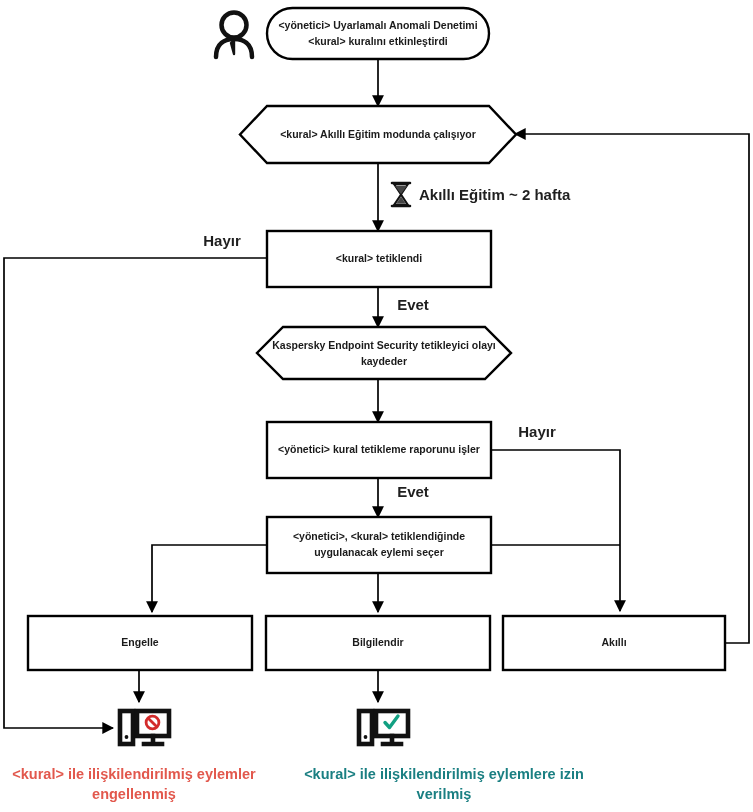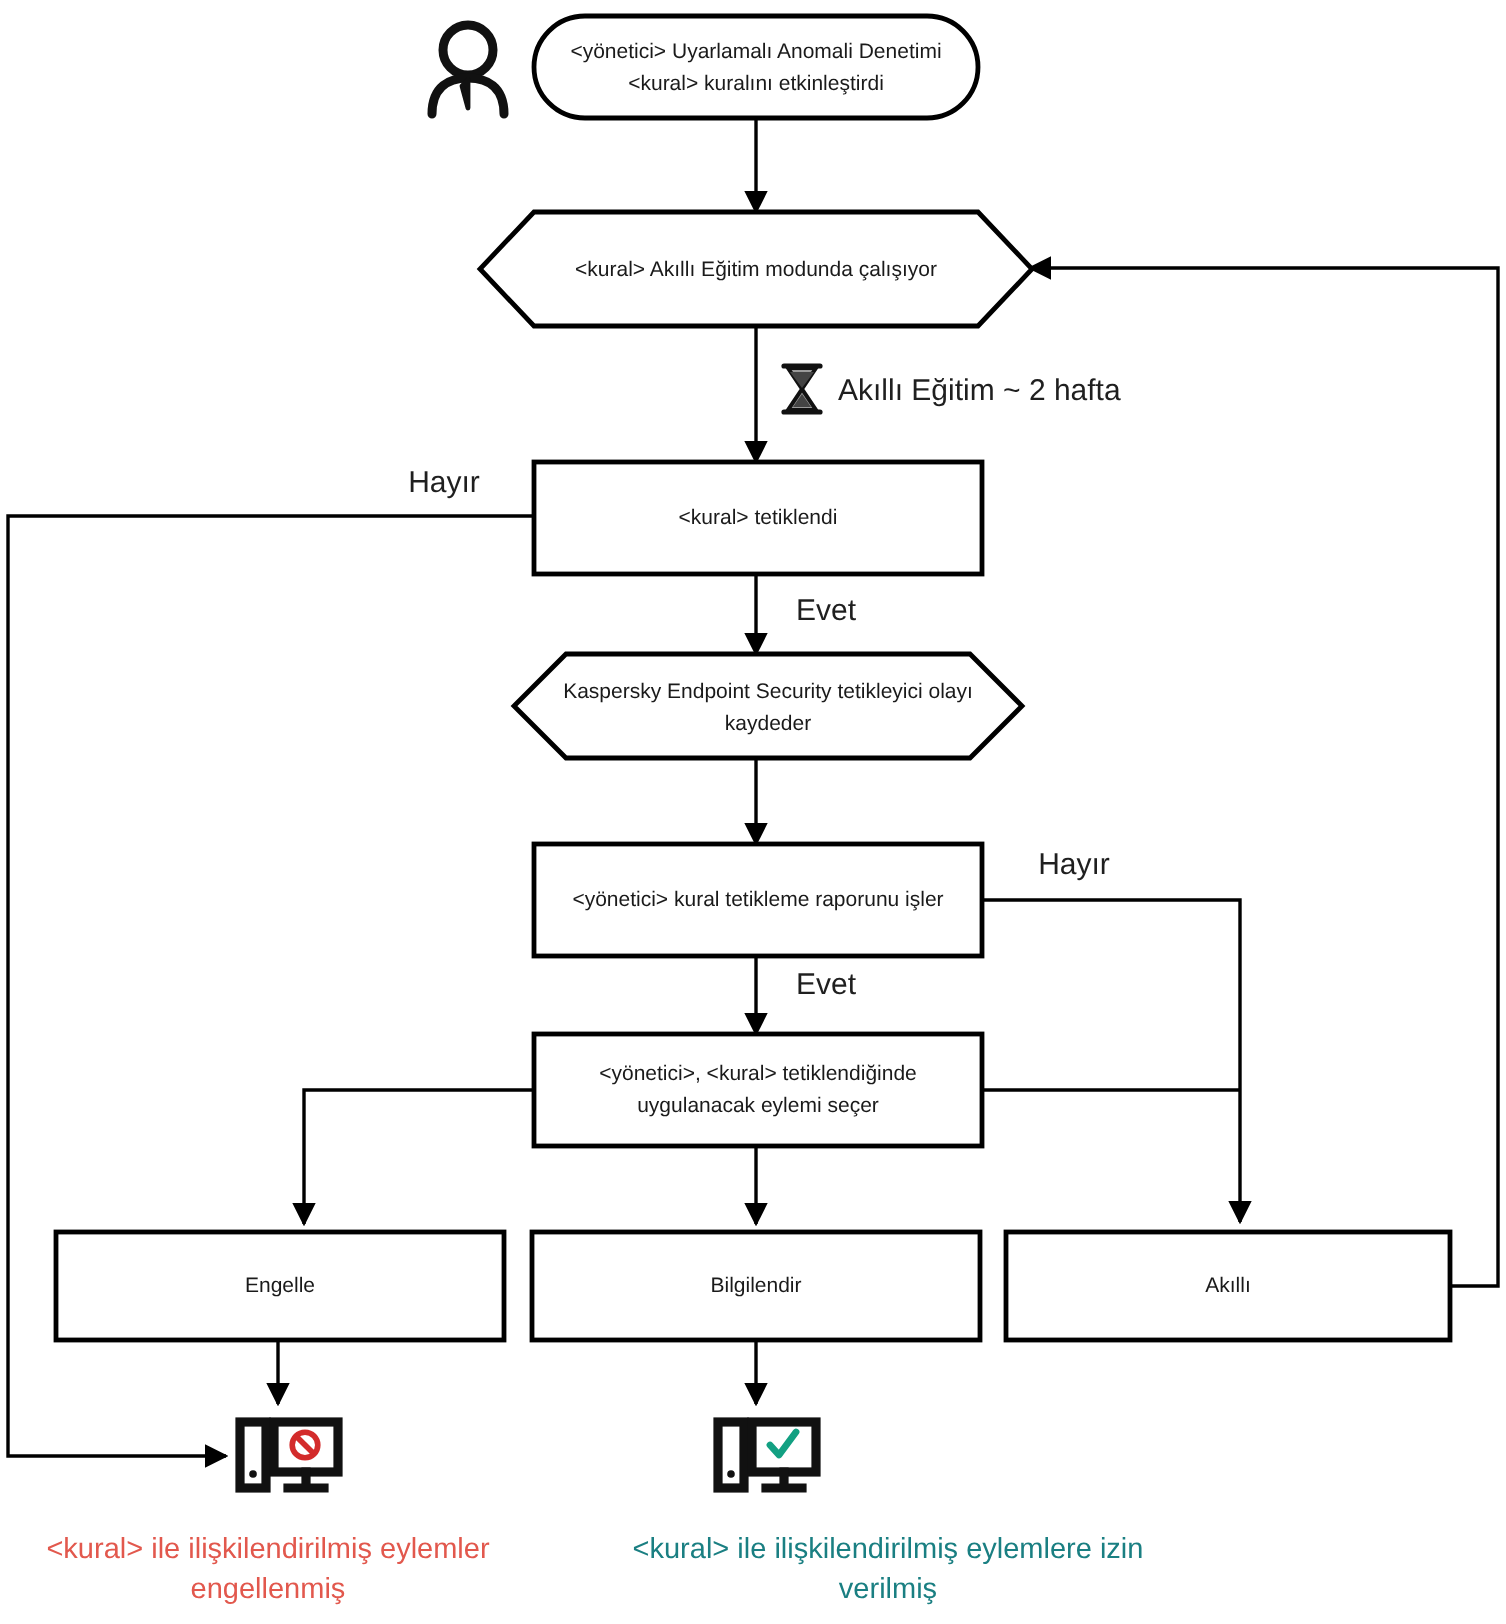--- a/index.html
+++ b/index.html
@@ -10,20 +10,21 @@
   body {
     width: 753px;
     height: 812px;
     font-family: "Liberation Sans", sans-serif;
     overflow: hidden;
   }
   #flow-root {
     position: relative;
     width: 753px;
     height: 776px;
+    font-weight: bold;
   }
   svg.flow {
     display: block;
     width: 753px;
     height: 812px;
   }
   .node-shape {
     fill: #ffffff;
     stroke: #000000;
     stroke-width: 2.4;

